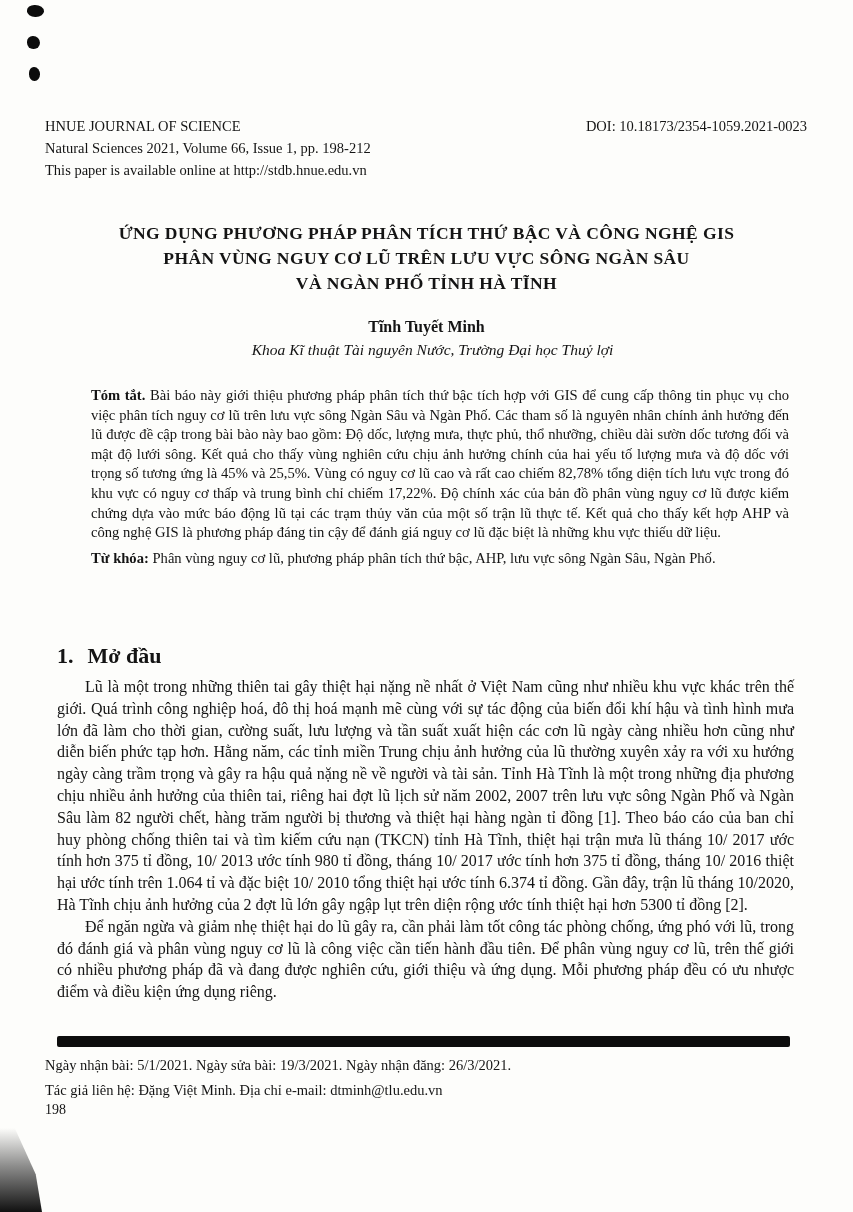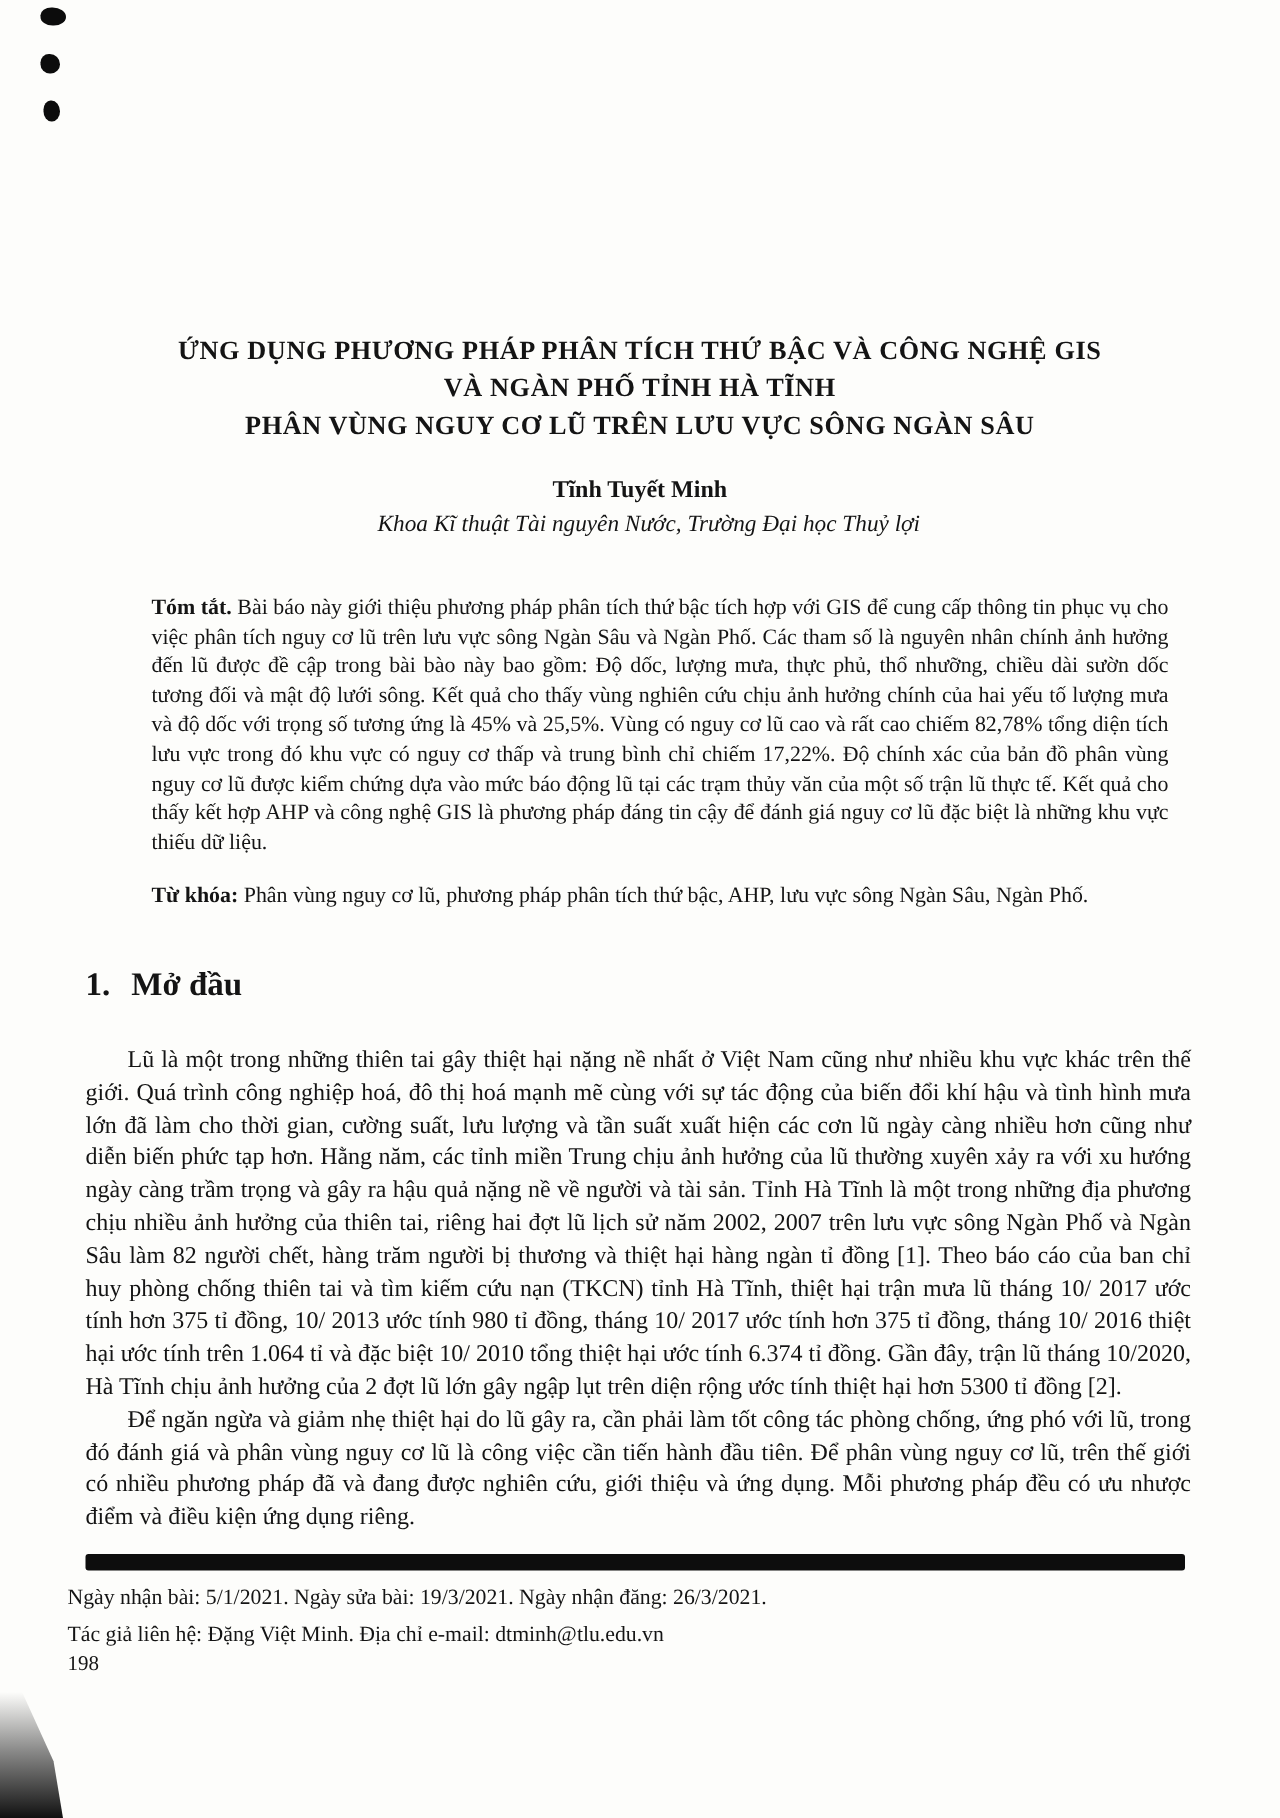--- a/index.html
+++ b/index.html
@@ -30,48 +30,56 @@
     position:absolute;left:60px;right:60px;top:221px;
     text-align:center;font-weight:bold;font-size:17.5px;line-height:25px;letter-spacing:.4px;
   }
   .author{position:absolute;left:0;right:0;top:318px;text-align:center;font-weight:bold;font-size:16px;}
   .affiliation{position:absolute;left:0;right:0;top:341px;text-align:center;font-style:italic;font-size:15.5px;margin-left:12px;}
   
   .abstract{
     position:absolute;left:85px;width:710px;top:380px;
     font-size:14.6px;line-height:19.6px;text-align:justify;
   }
-  .abstract p{margin:16px;}
+  .abstract p{margin:6px;}
   
   .section-heading{position:absolute;left:57px;top:643px;font-weight:bold;font-size:22px;}
   .section-heading .num{margin-right:14px;}
   .body-text{
     position:absolute;left:57px;width:737px;top:676px;
-    font-size:16px;line-height:21.8px;text-align:justify;margin-top:20px;
+    font-size:16px;line-height:21.8px;text-align:justify;
   }
   .body-text p{margin:0;text-indent:28px;}
   
   .footer{position:absolute;left:45px;width:740px;top:1053px;font-size:14.5px;line-height:25px;}
   .page-number{position:absolute;left:45px;top:1102px;font-size:14px;}
 </style>
 </head>
 <body>
 
 <div class="page">
 
   <div class="blob" style="left:27px;top:5px;width:17px;height:12px;"></div>
   <div class="blob" style="left:27px;top:36px;width:13px;height:13px;"></div>
   <div class="blob" style="left:29px;top:67px;width:11px;height:14px;"></div>
   <div class="corner-smudge"></div>
 
+  <div class="header">
+    <div class="header-row">
+      <span>HNUE JOURNAL OF SCIENCE</span>
+      <span>DOI: 10.18173/2354-1059.2021-0023</span>
+    </div>
+    <div>Natural Sciences 2021, Volume 66, Issue 1, pp. 198-212</div>
+    <div>This paper is available online at http://stdb.hnue.edu.vn</div>
+  </div>
 
   <div class="title">
     <div>ỨNG DỤNG PHƯƠNG PHÁP PHÂN TÍCH THỨ BẬC VÀ CÔNG NGHỆ GIS</div>
+    <div>PHÂN VÙNG NGUY CƠ LŨ TRÊN LƯU VỰC SÔNG NGÀN SÂU</div>
     <div>VÀ NGÀN PHỐ TỈNH HÀ TĨNH</div>
-    <div>PHÂN VÙNG NGUY CƠ LŨ TRÊN LƯU VỰC SÔNG NGÀN SÂU</div>
   </div>
 
   <div class="author">Tĩnh Tuyết Minh</div>
   <div class="affiliation">Khoa Kĩ thuật Tài nguyên Nước, Trường Đại học Thuỷ lợi</div>
 
   <div class="abstract">
     <p><b>Tóm tắt.</b><span> Bài báo này giới thiệu phương pháp phân tích thứ bậc tích hợp với GIS để cung cấp thông tin phục vụ cho việc phân tích nguy cơ lũ trên lưu vực sông Ngàn Sâu và Ngàn Phố. Các tham số là nguyên nhân chính ảnh hưởng đến lũ được đề cập trong bài bào này bao gồm: Độ dốc, lượng mưa, thực phủ, thổ nhưỡng, chiều dài sườn dốc tương đối và mật độ lưới sông. Kết quả cho thấy vùng nghiên cứu chịu ảnh hưởng chính của hai yếu tố lượng mưa và độ dốc với trọng số tương ứng là 45% và 25,5%. Vùng có nguy cơ lũ cao và rất cao chiếm 82,78% tổng diện tích lưu vực trong đó khu vực có nguy cơ thấp và trung bình chỉ chiếm 17,22%. Độ chính xác của bản đồ phân vùng nguy cơ lũ được kiểm chứng dựa vào mức báo động lũ tại các trạm thủy văn của một số trận lũ thực tế. Kết quả cho thấy kết hợp AHP và công nghệ GIS là phương pháp đáng tin cậy để đánh giá nguy cơ lũ đặc biệt là những khu vực thiếu dữ liệu.</span></p>
     <p><b style="">Từ khóa:</b><span> Phân vùng nguy cơ lũ, phương pháp phân tích thứ bậc, AHP, lưu vực sông Ngàn Sâu, Ngàn Phố.</span></p>
   </div>
 

